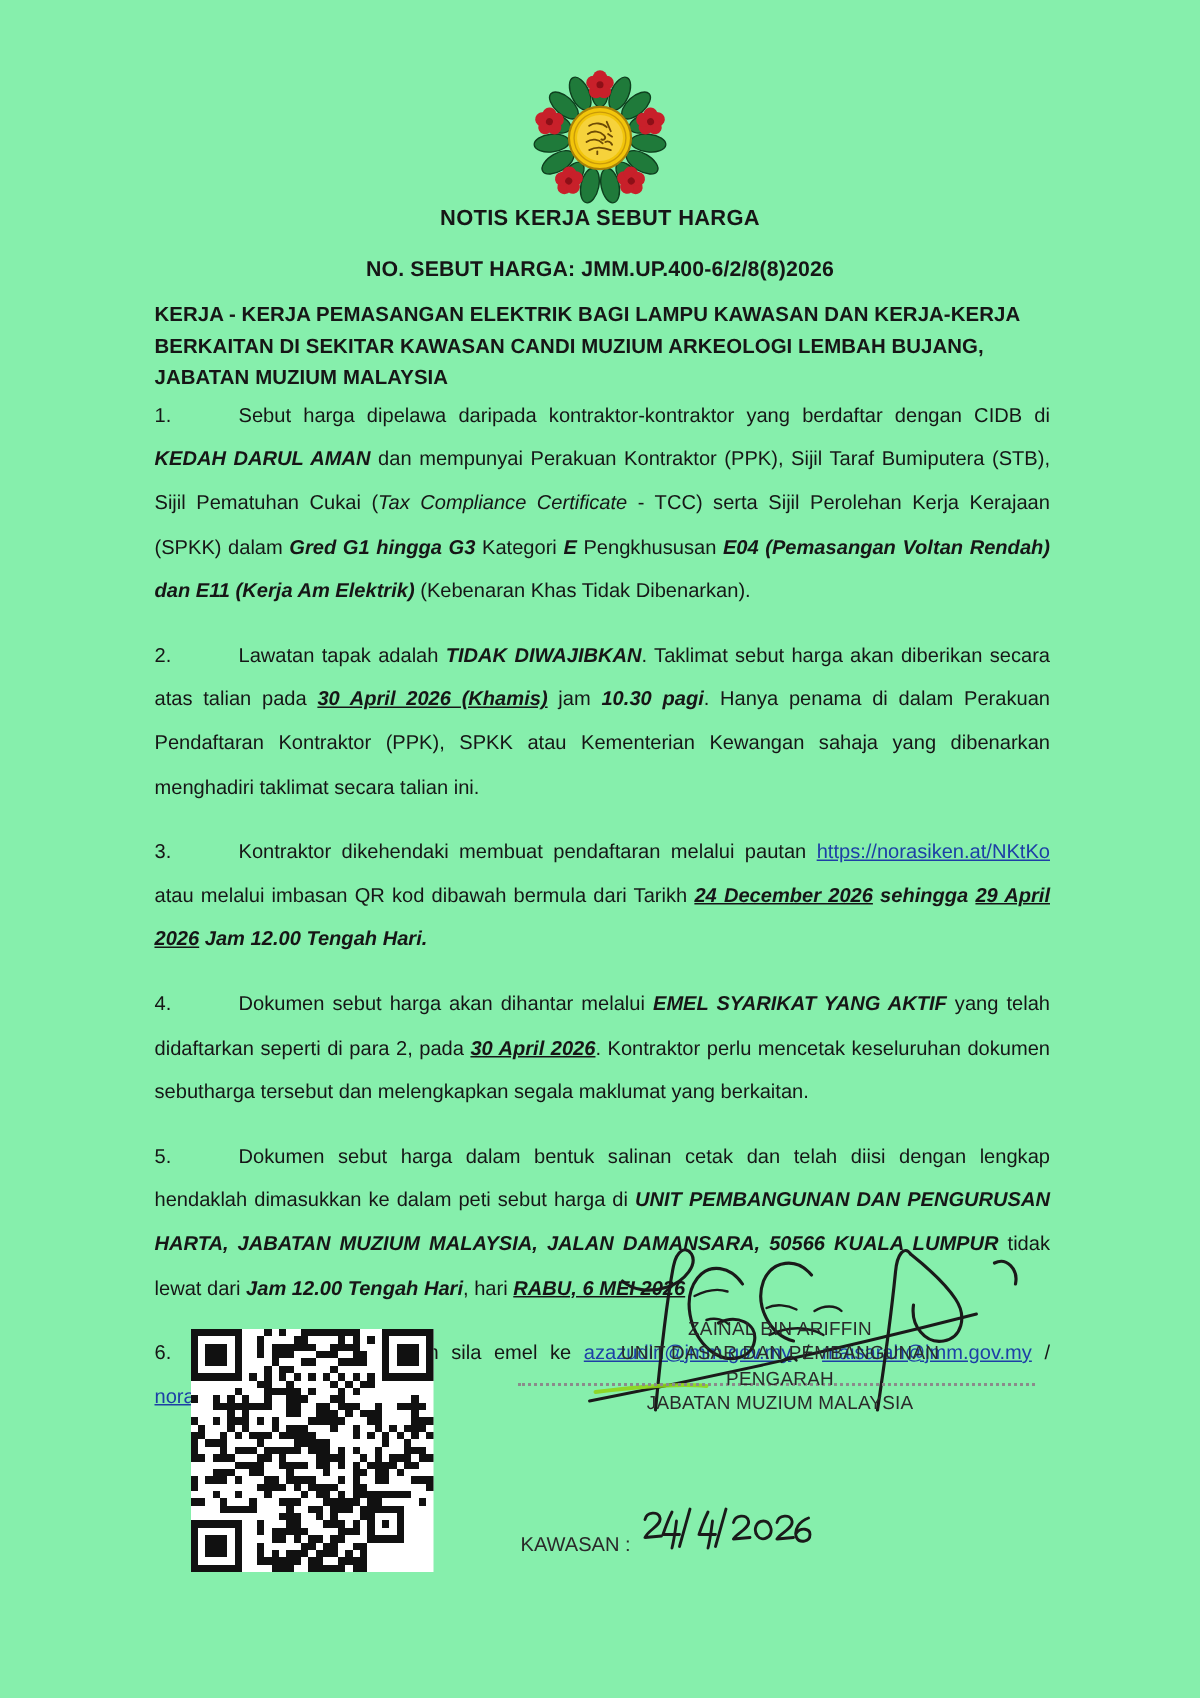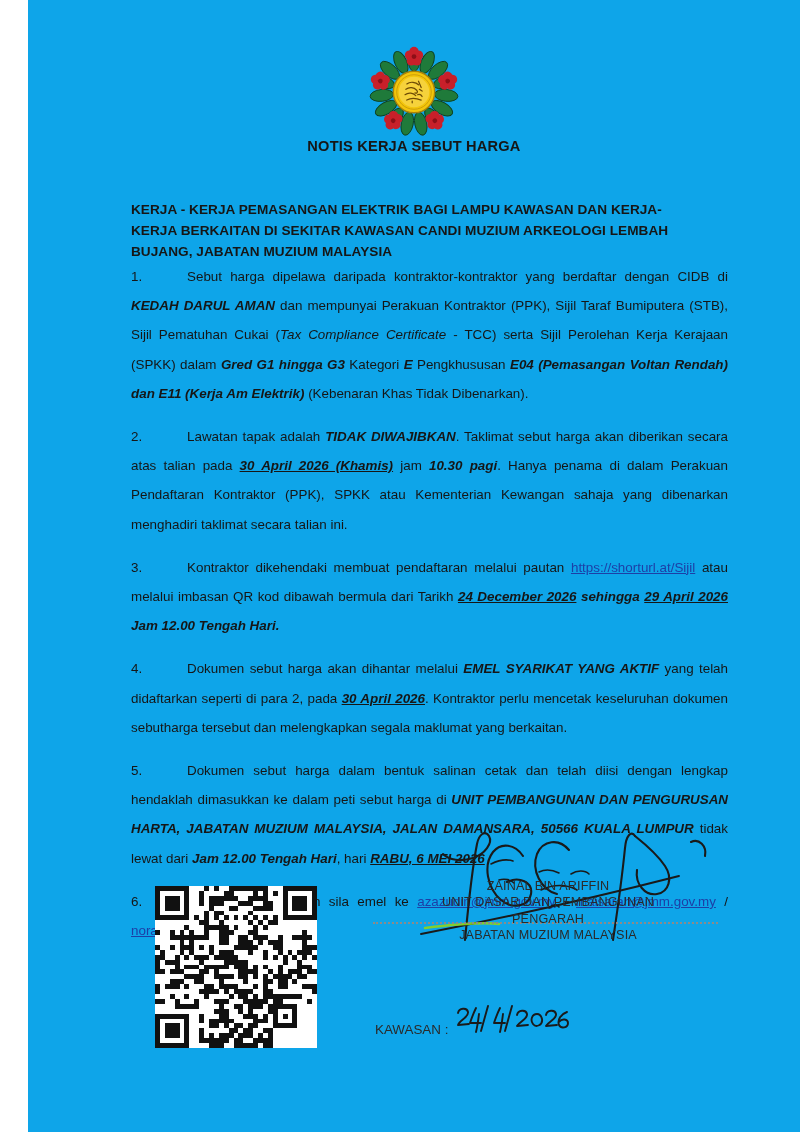--- a/index.html
+++ b/index.html
@@ -11,22 +11,21 @@
     width: 800px; height: 1132px;
     position: relative;
     font-family: "Liberation Sans", sans-serif;
     color: #161616;
     overflow: hidden;
   }
 
   .page {
     position: absolute;
     inset: 0;
-    background: #0ea5e9;
-    margin-left: 28px;
+    background: #86efac;
   }
 
   
   .crest-wrap {
     position: absolute;
     left: 0; right: 0;
     top: 38px;
     display: flex;
     justify-content: center;
   }
@@ -285,26 +284,27 @@
             <path d="M4 3 C 6 2, 8 3, 9 5"></path>
             <path d="M-8 9 C -3 6, 3 7, 8 9"></path>
             <path d="M-2 10 L -2 12"></path>
           </g>
         </g>
       </svg>
     </div>
   </div>
 
   <div class="h-title">NOTIS KERJA SEBUT HARGA</div>
+  <div class="h-sub">NO. SEBUT HARGA: JMM.UP.400-6/2/8(8)2026</div>
   <div class="h-scope">KERJA - KERJA PEMASANGAN ELEKTRIK BAGI LAMPU KAWASAN DAN KERJA-KERJA BERKAITAN DI SEKITAR KAWASAN CANDI MUZIUM ARKEOLOGI LEMBAH BUJANG, JABATAN MUZIUM MALAYSIA</div>
 
   <div class="body-area" id="body-area">
       <p class="para"><span class="num">1.</span><span>Sebut harga dipelawa daripada kontraktor-kontraktor yang berdaftar dengan CIDB di </span><b>KEDAH DARUL AMAN</b><span> dan mempunyai Perakuan Kontraktor (PPK), Sijil Taraf Bumiputera (STB), Sijil Pematuhan Cukai (</span><i>Tax Compliance Certificate</i><span> - TCC) serta Sijil Perolehan Kerja Kerajaan (SPKK) dalam </span><b>Gred G1 hingga G3</b><span> Kategori </span><b>E</b><span> Pengkhususan </span><b>E04 (Pemasangan Voltan Rendah) dan E11 (Kerja Am Elektrik)</b><span> (Kebenaran Khas Tidak Dibenarkan).</span></p>
       <p class="para"><span class="num">2.</span><span>Lawatan tapak adalah </span><b>TIDAK DIWAJIBKAN</b><span>. Taklimat sebut harga akan diberikan secara atas talian pada </span><b class="u">30 April 2026 (Khamis)</b><span> jam </span><b>10.30 pagi</b><span>. Hanya penama di dalam Perakuan Pendaftaran Kontraktor (PPK), SPKK atau Kementerian Kewangan sahaja yang dibenarkan menghadiri taklimat secara talian ini.</span></p>
-      <p class="para"><span class="num">3.</span><span>Kontraktor dikehendaki membuat pendaftaran melalui pautan </span><a class="lnk" href="#">https://shorturl.at/Sijil</a><span> atau melalui imbasan QR kod dibawah bermula dari Tarikh </span><b class="u">24 December 2026</b><b> sehingga </b><b class="u">29 April 2026</b><b> Jam 12.00 Tengah Hari.</b></p>
+      <p class="para"><span class="num">3.</span><span>Kontraktor dikehendaki membuat pendaftaran melalui pautan </span><a class="lnk" href="#">https://norasiken.at/NKtKo</a><span> atau melalui imbasan QR kod dibawah bermula dari Tarikh </span><b class="u">24 December 2026</b><b> sehingga </b><b class="u">29 April 2026</b><b> Jam 12.00 Tengah Hari.</b></p>
       <p class="para"><span class="num">4.</span><span>Dokumen sebut harga akan dihantar melalui </span><b>EMEL SYARIKAT YANG AKTIF</b><span> yang telah didaftarkan seperti di para 2, pada </span><b class="u">30 April 2026</b><span>. Kontraktor perlu mencetak keseluruhan dokumen sebutharga tersebut dan melengkapkan segala maklumat yang berkaitan.</span></p>
       <p class="para"><span class="num">5.</span><span>Dokumen sebut harga dalam bentuk salinan cetak dan telah diisi dengan lengkap hendaklah dimasukkan ke dalam peti sebut harga di </span><b>UNIT PEMBANGUNAN DAN PENGURUSAN HARTA, JABATAN MUZIUM MALAYSIA, JALAN DAMANSARA, 50566 KUALA LUMPUR</b><span> tidak lewat dari </span><b>Jam 12.00 Tengah Hari</b><span>, hari </span><b class="u">RABU, 6 MEI 2026</b></p>
       <p class="para"><span class="num">6.</span><span>Sebarang pertanyaan sila emel ke </span><a class="lnk" href="#">azazudin@jmm.gov.my</a><span> / </span><a class="lnk" href="#">maisarah@jmm.gov.my</a><span> / </span><a class="lnk" href="#">norasiken@jmm.gov.my</a></p>
     </div>
 
   <div class="qr">
     <svg viewBox="0 0 33 33" shape-rendering="crispEdges" xmlns="http://www.w3.org/2000/svg">
       <rect width="33" height="33" fill="#ffffff"></rect>
       <g fill="#111111" id="qr-modules">
           <rect x="0" y="0" width="1" height="1"></rect>

